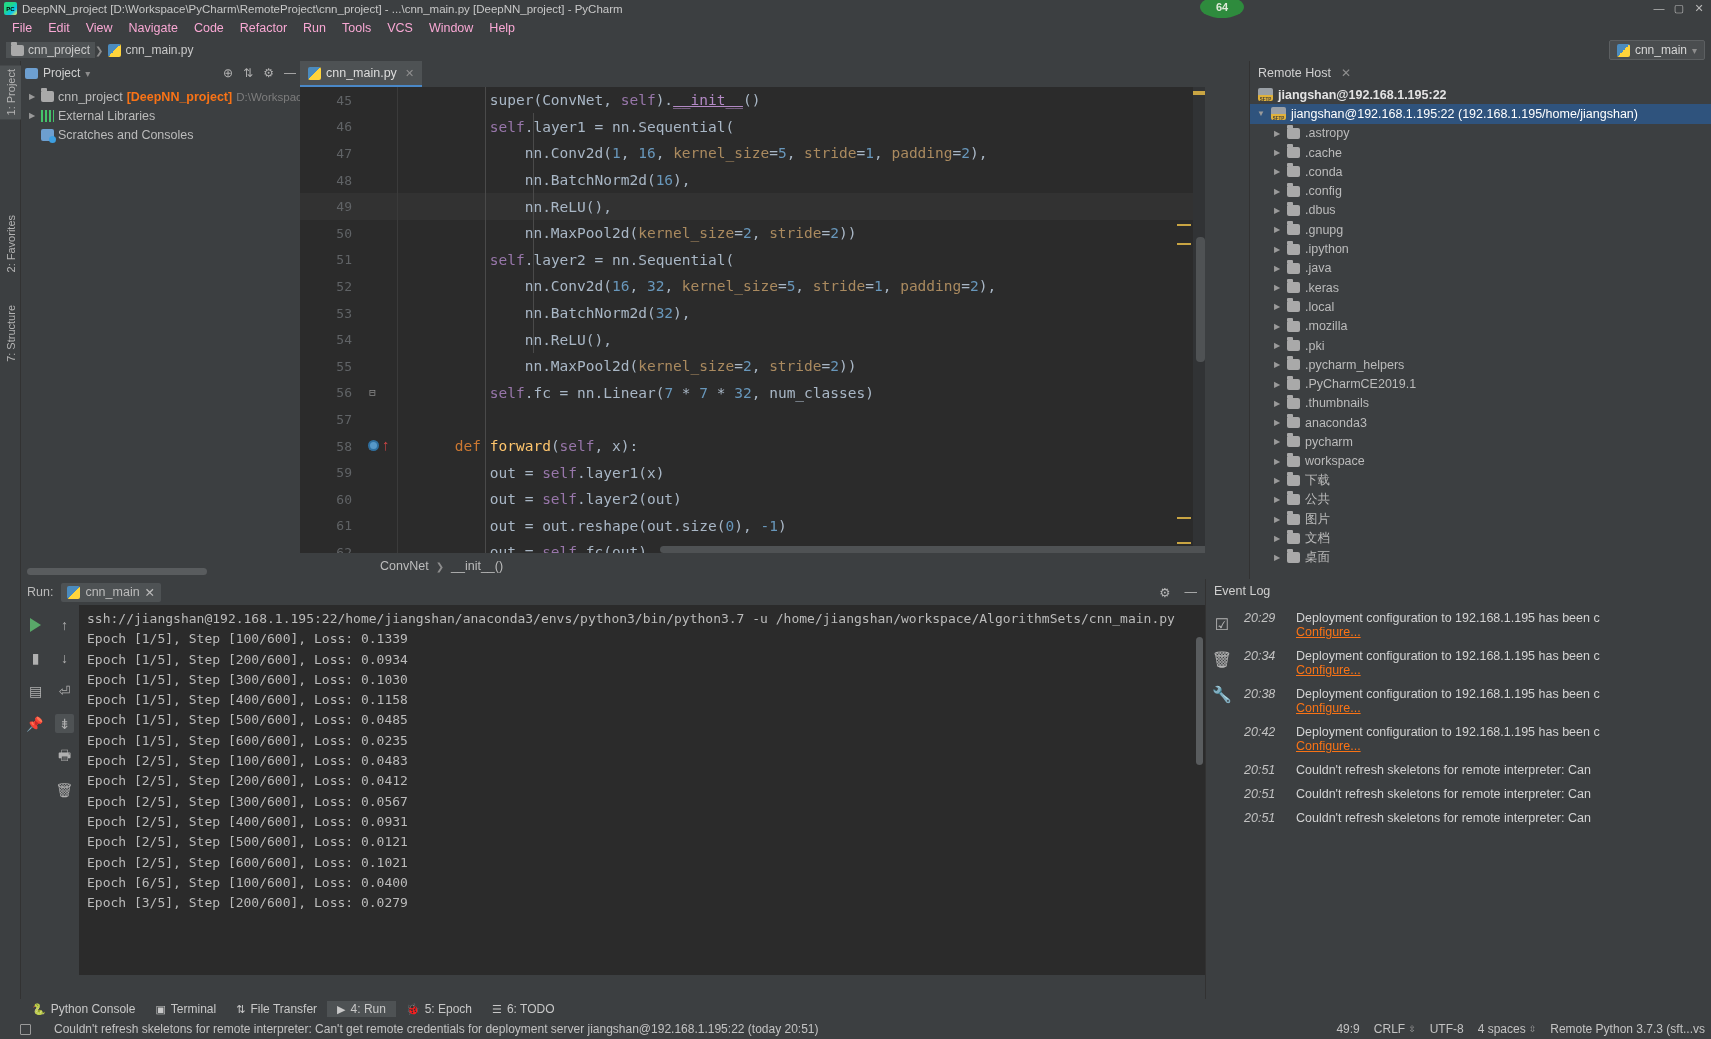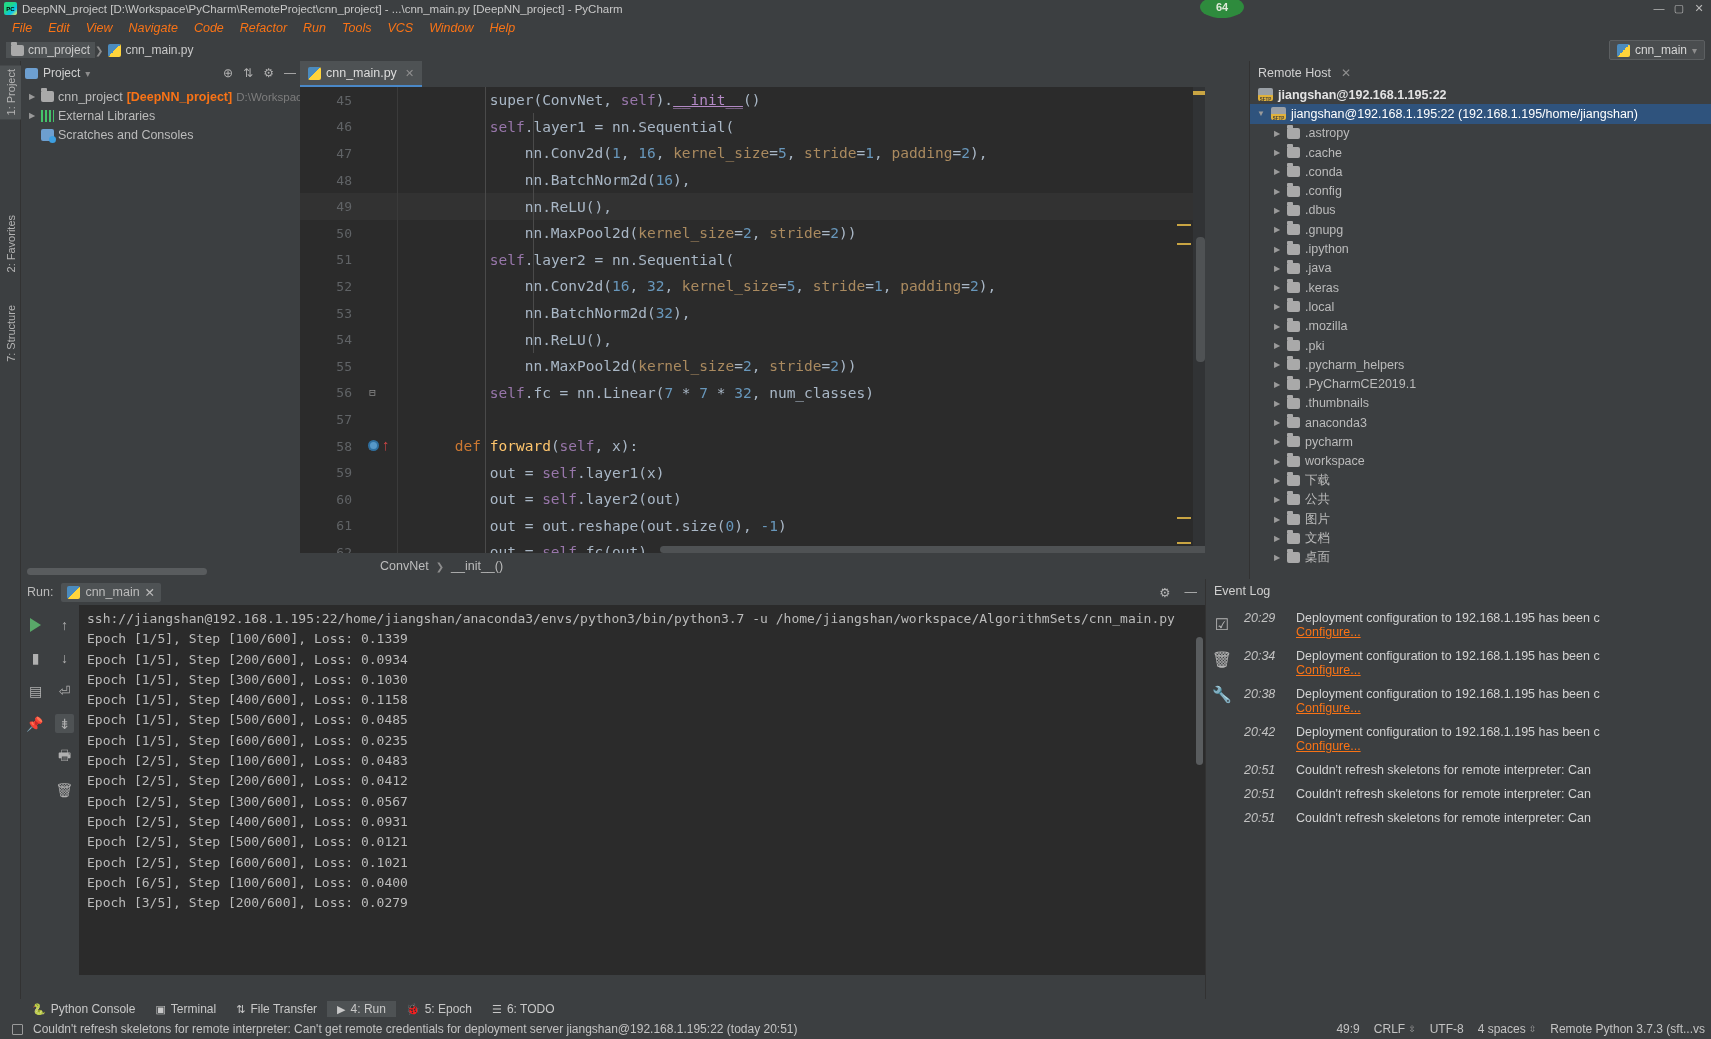--- a/index.html
+++ b/index.html
@@ -33,21 +33,21 @@
     display: flex; align-items: center; justify-content: center;
     color: #dfe9d8; font-size: 11px; font-weight: bold;
   }
   .win-ctl { position: absolute; right: 2px; top: 0px; display: flex; gap: 0px; }
   .win-ctl span { width: 20px; height: 16px; display: flex; align-items: center; justify-content: center;
      font-size: 11px; color: #b9b9b9; }
 
   
   .menubar {
     height: 22px; display: flex; align-items: center; padding-left: 4px;
-    font-size: 12.5px; color: #f97316; background: #3c3f41; font-style: italic;
+    font-size: 12.5px; color: #f9a8d4; background: #3c3f41;
   }
   .menubar .mi { padding: 2px 8px; cursor: default; white-space: nowrap; }
 
   
   .navbar {
     height: 22px; display: flex; align-items: center; padding-left: 6px;
     font-size: 12px; background: #3c3f41; position: relative;
   }
   .navbar .crumb { display: flex; align-items: center; gap: 4px; padding: 1px 5px; color: #c9c9c9; }
   .navbar .crumb.sel { background: #4e5254; }
@@ -206,21 +206,21 @@
   .toolstrip {
     position: absolute; bottom: 20px; left: 0; width: 1711px; height: 20px;
     background: #3c3f41; display: flex; align-items: center; font-size: 12px; color: #c8c8c8;
   }
   .toolstrip .tsitem { display: flex; align-items: center; gap: 5px; padding: 1px 10px; }
   .toolstrip .tsitem.active { background: #4e5254; }
   .statusbar {
     position: absolute; bottom: 0; left: 0; width: 1711px; height: 20px;
     background: #3c3f41; display: flex; align-items: center; font-size: 12px; color: #c3c3c3;
   }
-  .statusbar .sb-left { display: flex; align-items: center; gap: 10px; padding-left: 12px; }
+  .statusbar .sb-left { display: flex; align-items: center; gap: 23px; padding-left: 20px; }
   .statusbar .sb-right { position: absolute; right: 6px; display: flex; align-items: center; gap: 14px; }
   .sb-right .sbi { display:flex; align-items:center; gap:3px;}
   .updown { font-size: 9px; color:#9a9a9a; }
   .msgicon { width:11px;height:11px;border:1px solid #9a9a9a;border-radius:1px;flex:none;}
 </style>
 </head>
 <body>
 
 <div id="app">
 

